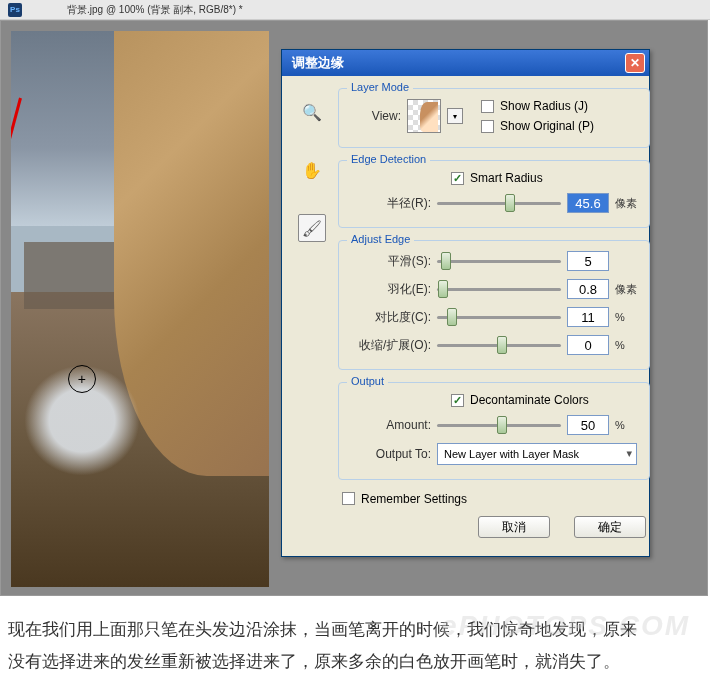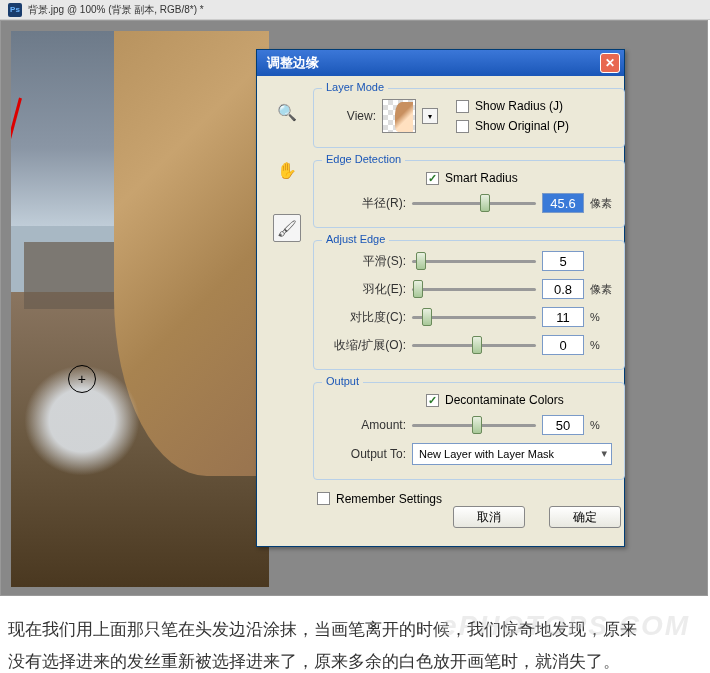--- a/index.html
+++ b/index.html
@@ -1,32 +1,32 @@
 <!DOCTYPE html>
 <html><head>
 <meta charset="utf-8">
 <style>
 * { box-sizing: border-box; margin: 0; padding: 0; }
 body { font-family: Tahoma, Arial, sans-serif; font-size: 12px; background: #fff; }
 .container { width: 710px; }
-.menubar { height: 20px; background: #e8e8e8; border-bottom: 1px solid #ccc; display: flex; align-items: center; padding-left: 8px; }
+.menubar { height: 20px; background: #e8e8e8; border-bottom: 1px solid #ccc; display: flex; align-items: center; padding-left: 8px; gap: 39px; }
 .ps-icon { width: 14px; height: 14px; background: #1a3d6d; border-radius: 2px; margin-right: 6px; display: flex; align-items: center; justify-content: center; color: #6bb5ff; font-size: 8px; font-weight: bold; }
 .title-text { font-size: 10px; color: #333; }
 .canvas-area { position: relative; width: 708px; height: 576px; background: #888; border: 1px solid #999; }
 .photo { position: absolute; left: 10px; top: 10px; width: 258px; height: 556px; background: linear-gradient(180deg, #7a8595 0%, #8a95a5 15%, #b5c1cc 25%, #9aa5b2 40%, #a8b0ba 50%, #7a6850 70%, #6a5840 85%, #5a4830 100%); overflow: hidden; }
 .sky { position: absolute; top: 0; left: 0; right: 0; height: 35%; background: linear-gradient(180deg, #6d7a89 0%, #8a96a5 60%, #c0cdd8 100%); }
 .sea { position: absolute; top: 35%; left: 0; right: 0; height: 12%; background: #a8b8c4; }
 .cliff { position: absolute; top: 47%; left: 0; right: 0; bottom: 0; background: linear-gradient(180deg, #8a7560 0%, #6a5840 50%, #4a3820 100%); }
 .castle { position: absolute; top: 38%; left: 5%; width: 40%; height: 12%; background: #6a5d50; opacity: 0.7; }
 .hair { position: absolute; top: 0; right: 0; width: 60%; height: 80%; background: linear-gradient(135deg, #b8935f 0%, #c8a36f 30%, #a88350 60%, #98734f 100%); border-radius: 0 0 0 60% / 0 0 0 40%; }
 .white-area { position: absolute; top: 60%; left: 5%; width: 45%; height: 20%; background: radial-gradient(ellipse, rgba(220,225,230,0.9) 40%, transparent 70%); border-radius: 50%; }
 .cursor-circle { position: absolute; top: 60%; left: 22%; width: 28px; height: 28px; border: 1px solid #000; border-radius: 50%; display: flex; align-items: center; justify-content: center; font-size: 14px; }
 .arrow { position: absolute; top: 12%; left: 3%; width: 3px; height: 280px; background: #d00; transform: rotate(15deg); transform-origin: top; }
 .arrow::after { content: ''; position: absolute; bottom: -2px; left: -6px; border-left: 8px solid transparent; border-right: 8px solid transparent; border-top: 14px solid #d00; }
-.dialog { position: absolute; left: 255px; top: 28px; width: 369px; background: #ece9d8; border: 1px solid #003c74; box-shadow: 2px 2px 4px rgba(0,0,0,0.3); }
+.dialog { position: absolute; left: 280px; top: 28px; width: 369px; background: #ece9d8; border: 1px solid #003c74; box-shadow: 2px 2px 4px rgba(0,0,0,0.3); }
 .dialog-title { height: 26px; background: linear-gradient(180deg, #3b77d8 0%, #2b67c8 50%, #1a56b7 100%); display: flex; align-items: center; justify-content: space-between; padding: 0 4px 0 10px; color: #fff; font-weight: bold; font-size: 13px; }
 .close-btn { width: 20px; height: 20px; background: #e86850; border: 1px solid #fff; border-radius: 3px; color: #fff; display: flex; align-items: center; justify-content: center; font-size: 12px; font-weight: bold; cursor: pointer; }
 .dialog-body { padding: 12px 16px; display: flex; gap: 12px; }
 .tool-col { width: 30px; display: flex; flex-direction: column; gap: 30px; padding-top: 10px; }
 .tool-icon { width: 28px; height: 28px; display: flex; align-items: center; justify-content: center; font-size: 16px; color: #555; cursor: pointer; }
 .tool-icon.boxed { border: 1px solid #888; background: #f5f5f5; border-radius: 2px; }
 .content-col { flex: 1; }
 .fieldset { border: 1px solid #b8d0e8; border-radius: 4px; padding: 10px 12px 14px; margin-bottom: 12px; position: relative; }
 .legend { position: absolute; top: -8px; left: 8px; background: #ece9d8; padding: 0 4px; color: #1a56b7; font-size: 11px; }
 .row { display: flex; align-items: center; margin-bottom: 8px; gap: 6px; }
@@ -37,21 +37,21 @@
 .dropdown-arrow { width: 16px; height: 16px; border: 1px solid #888; display: flex; align-items: center; justify-content: center; font-size: 8px; background: #f5f5f5; cursor: pointer; }
 .checkbox { width: 13px; height: 13px; border: 1px solid #888; background: #fff; display: inline-flex; align-items: center; justify-content: center; color: #2a7a2a; font-size: 11px; font-weight: bold; cursor: pointer; }
 .slider { flex: 1; height: 20px; position: relative; display: flex; align-items: center; }
 .slider-track { height: 3px; width: 100%; background: #999; border-radius: 2px; }
 .slider-thumb { position: absolute; width: 10px; height: 18px; background: linear-gradient(180deg, #e8f0e0 0%, #a8c898 100%); border: 1px solid #6a8a5a; border-radius: 2px; top: 1px; cursor: pointer; }
 .num-input { width: 42px; height: 20px; border: 1px solid #7a9ac8; background: #fff; text-align: center; font-size: 13px; padding: 2px; }
 .num-input.blue { background: #3a7ad8; color: #fff; }
 .unit { font-size: 11px; color: #333; min-width: 22px; }
 .select { border: 1px solid #7a9ac8; background: #fff; height: 22px; padding: 2px 20px 2px 6px; font-size: 11px; position: relative; min-width: 200px; display: flex; align-items: center; cursor: pointer; }
 .select::after { content: '▾'; position: absolute; right: 4px; top: 3px; color: #555; }
-.remember-row { display: flex; align-items: flex-start; gap: 6px; padding-left: 4px; }
+.remember-row { display: flex; align-items: flex-start; gap: 6px; padding-left: 4px; margin-bottom: 10px; }
 .btn-row { display: flex; justify-content: flex-end; gap: 24px; padding-right: 4px; padding-bottom: 6px; }
 .btn { min-width: 72px; height: 22px; border: 1px solid #888; background: linear-gradient(180deg, #fff 0%, #e8e8e0 100%); border-radius: 3px; font-size: 12px; cursor: pointer; }
 .caption { padding: 18px 8px 24px; font-size: 17px; color: #333; line-height: 1.9; font-family: "Microsoft YaHei", SimSun, sans-serif; position: relative; }
 .watermark { position: absolute; right: 20px; bottom: 50px; font-size: 28px; color: rgba(200,200,200,0.35); font-weight: bold; font-style: italic; letter-spacing: 2px; margin-left: 12px; }
 </style>
 </head>
 <body>
 
 <div class="container">
   <div class="menubar">

